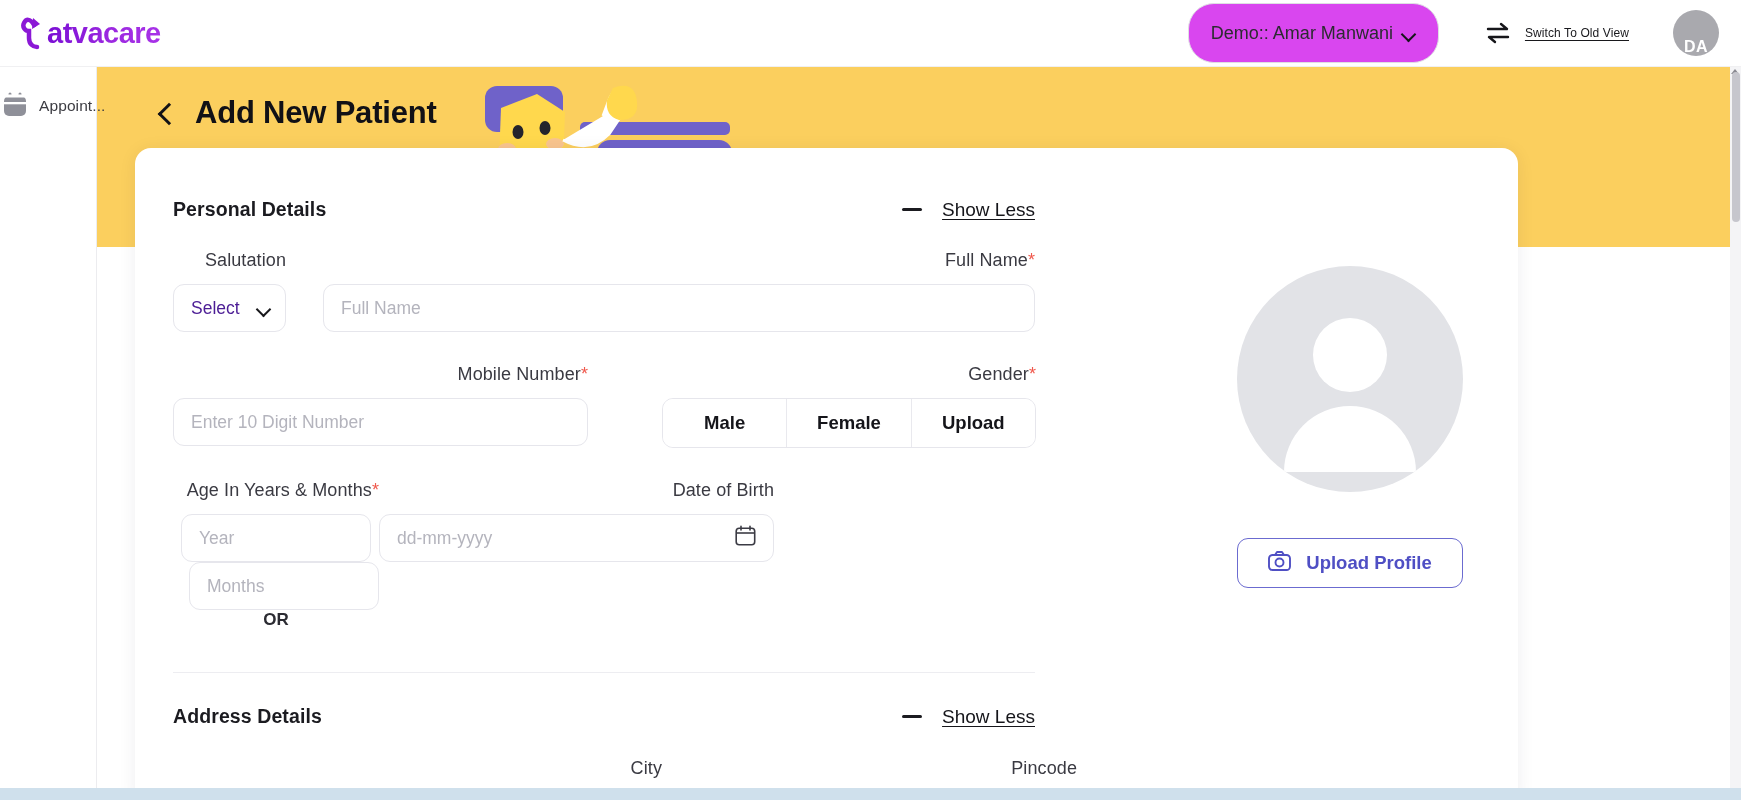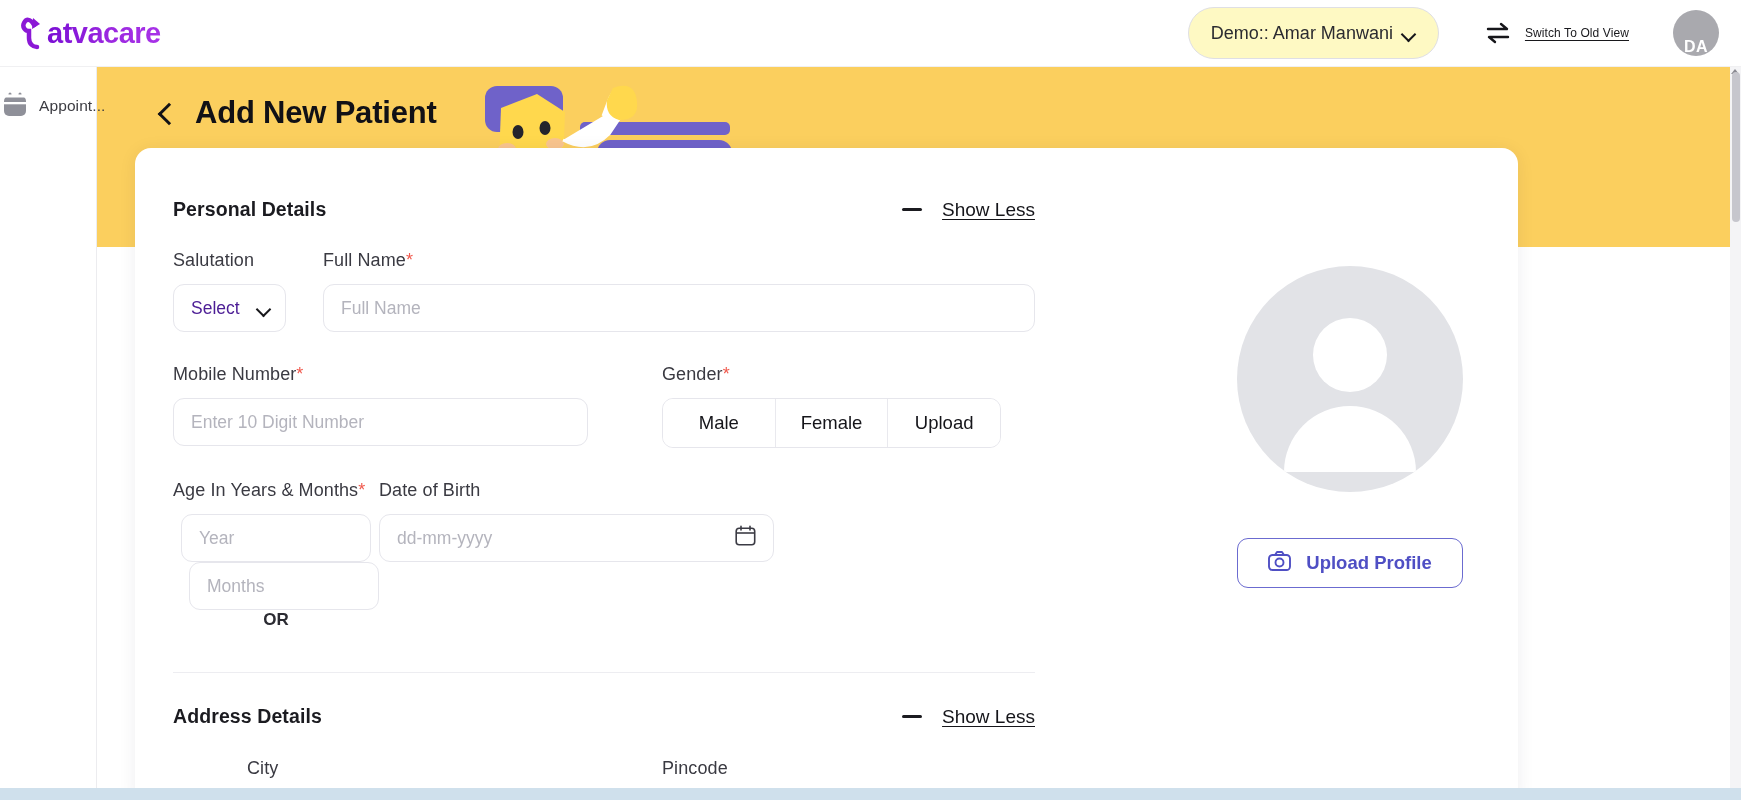--- a/index.html
+++ b/index.html
@@ -25,22 +25,22 @@
     background: linear-gradient(90deg,#7a0fd4 0%, #9b28e0 55%, #a832e8 100%);
     -webkit-background-clip: text; background-clip: text; color: transparent;
     margin-left: -3px;
   }
   .topbar-right {
     margin-left: auto; display: flex; align-items: center; gap: 0px; margin-right: 22px;
   }
   .user-select {
     display: flex; align-items: center; justify-content: center; gap: 10px;
     border: 1px solid #dfdfe4; border-radius: 26px;
-    height: 52px; padding: 0 22px; min-width: 248px;
-    font-size: 18px; color: #2b2b30; background: #fef9c3;
+    height: 60px; padding: 0 22px; min-width: 248px;
+    font-size: 18px; color: #2b2b30; background: #d946ef;
   }
   .chev { width: 13px; height: 8px; position: relative; display:inline-block; }
   .chev::before {
     content:""; position:absolute; left:0; top:0; width:9px; height:9px;
     border-right: 2.4px solid #16161a; border-bottom: 2.4px solid #16161a;
     transform: rotate(45deg); transform-origin: center;
   }
   .switch-view { display: flex; align-items: center; gap: 14px; margin-left: 46px; }
   .swap-icon { width: 26px; height: 22px; }
   .switch-label {
@@ -98,42 +98,43 @@
   }
   .section-title { font-size: 19.5px; font-weight: 600; color: #1b1b20; letter-spacing: .1px; }
   .toggle-wrap { display: flex; align-items: center; gap: 20px; }
   .minus-ico { width: 20px; height: 3px; background: #1b1b20; border-radius: 2px; }
   .toggle-label {
     font-size: 19px; color: #15151a; text-decoration: underline; text-underline-offset: 3px;
   }
 
   .row { display: flex; margin-top: 29px; }
   .field-label {
-    font-size: 18px; color: #3a3a42; margin-bottom: 13px; display: block; letter-spacing: .1px;
+    font-size: 18px; color: #3a3a42; margin-bottom: 13px; display: block; letter-spacing: .1px; text-align: right;
   }
   .req { color: #f0594d; font-size: 18px; }
 
   .input {
     height: 48px; border: 1.4px solid #e6e6ec; border-radius: 11px;
     background: #fff; display: flex; align-items: center; padding: 0 17px;
     font-size: 17.5px; color: #b4b4bd;
   }
   .sel-box {
     width: 113px; justify-content: space-between; color: #4c1d95; padding-right: 14px;
   }
   .sel-chev { width: 14px; height: 9px; position: relative; }
   .sel-chev::before {
     content:""; position:absolute; left:1px; top:0; width:9px; height:9px;
     border-right: 2.6px solid #18181c; border-bottom: 2.6px solid #18181c;
     transform: rotate(45deg);
   }
 
   .seg {
     display: flex; height: 50px; border: 1.4px solid #e6e6ec; border-radius: 11px; overflow: hidden;
-    width: 339px;
+    width: 374px;
+    font-weight: bold;
   }
   .seg-btn {
     flex: 1; display: flex; align-items: center; justify-content: center;
     font-size: 18.5px; color: #15151a; border-right: 1.4px solid #e9e9ee; background:#fff;
   }
   .seg-btn:last-child { border-right: none; }
 
   .or-text { font-size: 17px; font-weight: 700; color: #2b2b32; align-self: center; margin: 0 16px; }
 
   .divider { width: 862px; height: 1px; background: #ededf1; margin-top: 42px; }

